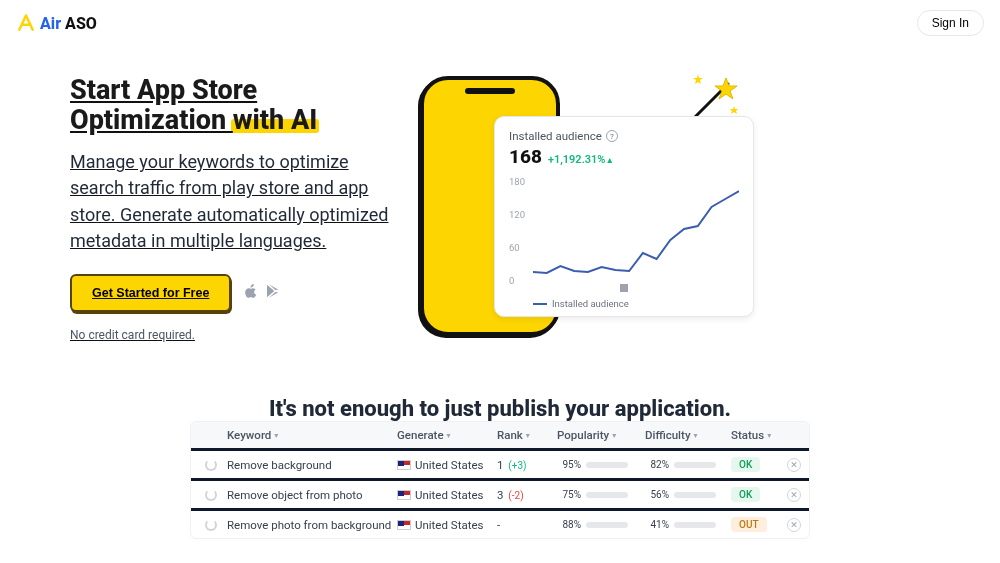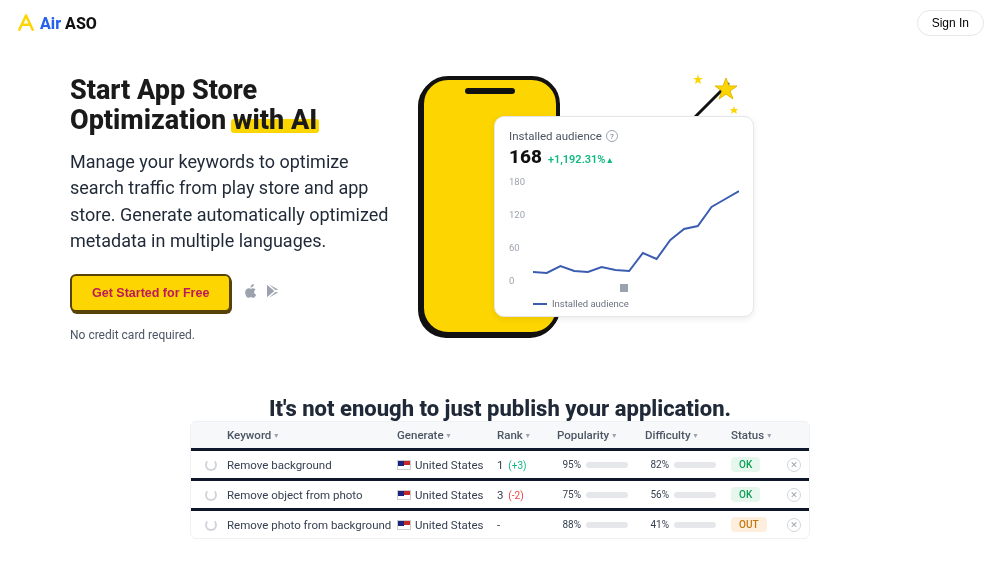--- a/index.html
+++ b/index.html
@@ -37,20 +37,21 @@
   
   .hero {
     display: flex;
     padding: 30px 0 20px 0;
     gap: 20px;
     align-items: flex-start;
     justify-content: center;
   }
   .hero-left {
     width: 330px;
+    text-decoration: underline;
   }
   .hero-title {
     font-size: 27px;
     font-weight: 800;
     line-height: 1.1;
     color: #1a1a1a;
     margin-bottom: 14px;
   }
   .hero-title .highlight {
     position: relative;
@@ -71,21 +72,21 @@
     margin-bottom: 20px;
   }
   .cta-row { display:flex; align-items:center; gap:12px; }
   .cta {
     background: #fdd500;
     border: 2px solid #57430a;
     border-radius: 6px;
     padding: 10px 20px;
     font-size: 12.5px;
     font-weight: 700;
-    color: #be185d;
+    color: #000000;
     cursor: pointer;
     box-shadow: 1px 2px 0 0 #57430a;
   }
   .store-icons { display:flex; gap:6px; color:#9ca3af; }
   .store-icons svg { width:16px; height:16px; fill:#9ca3af; }
   .nocard { font-size: 12px; color:#4b5563; margin-top: 16px; }
 
   
   .hero-right {
     position: relative;

